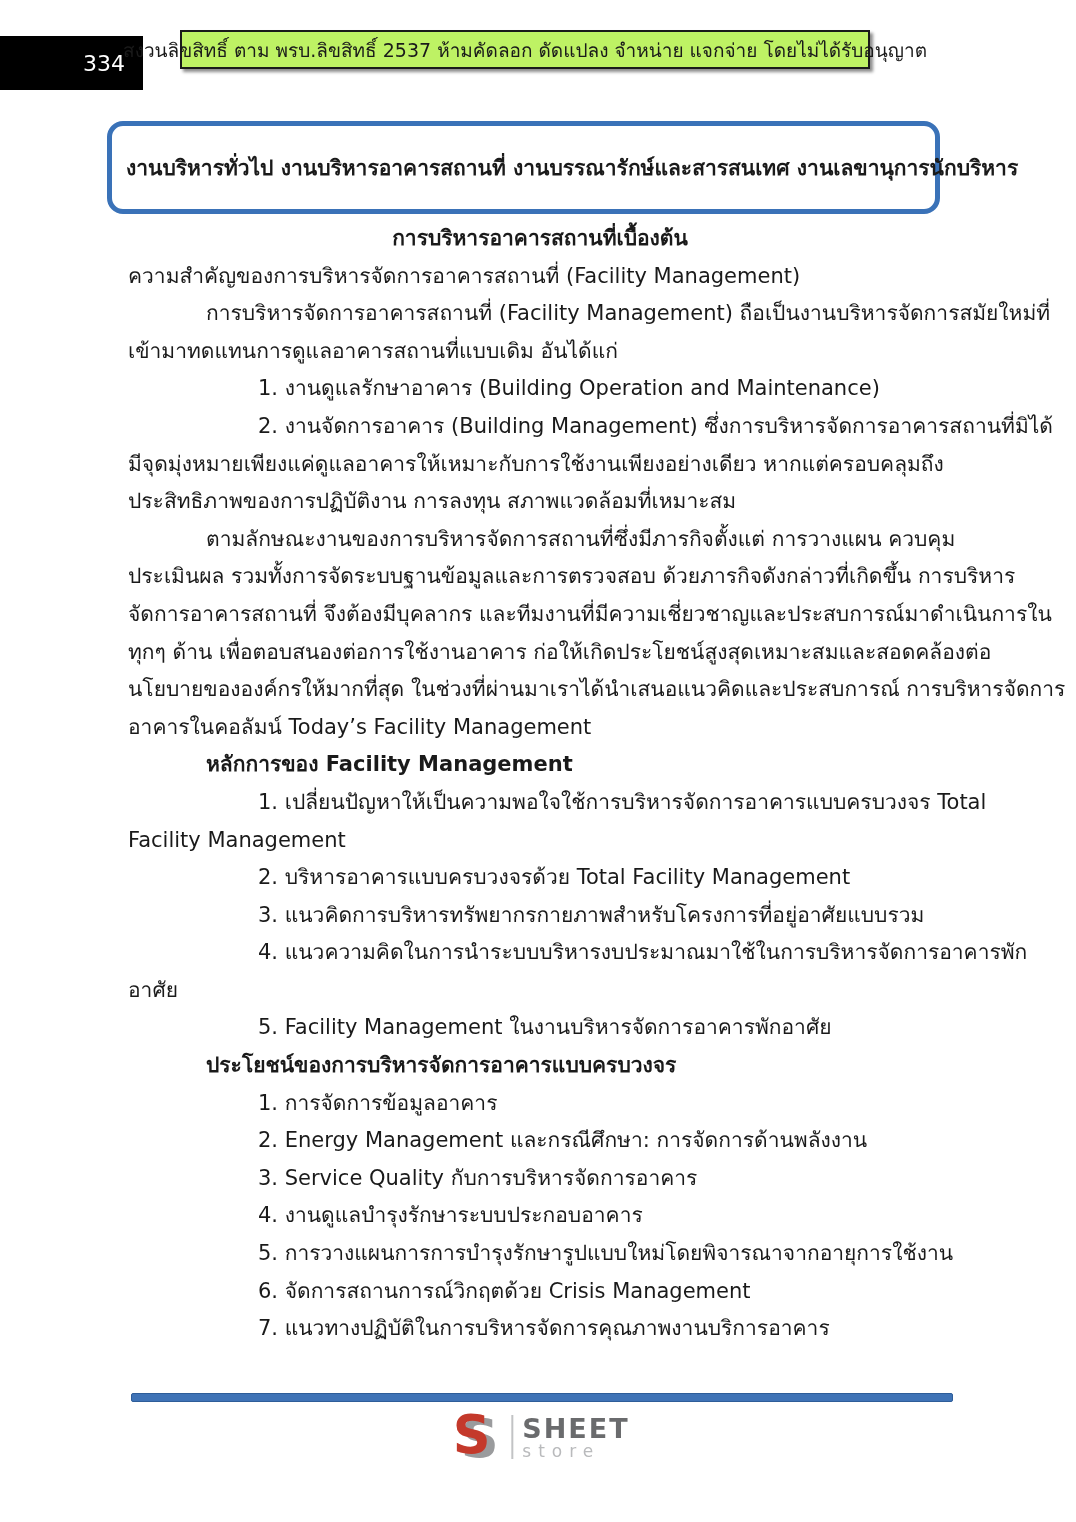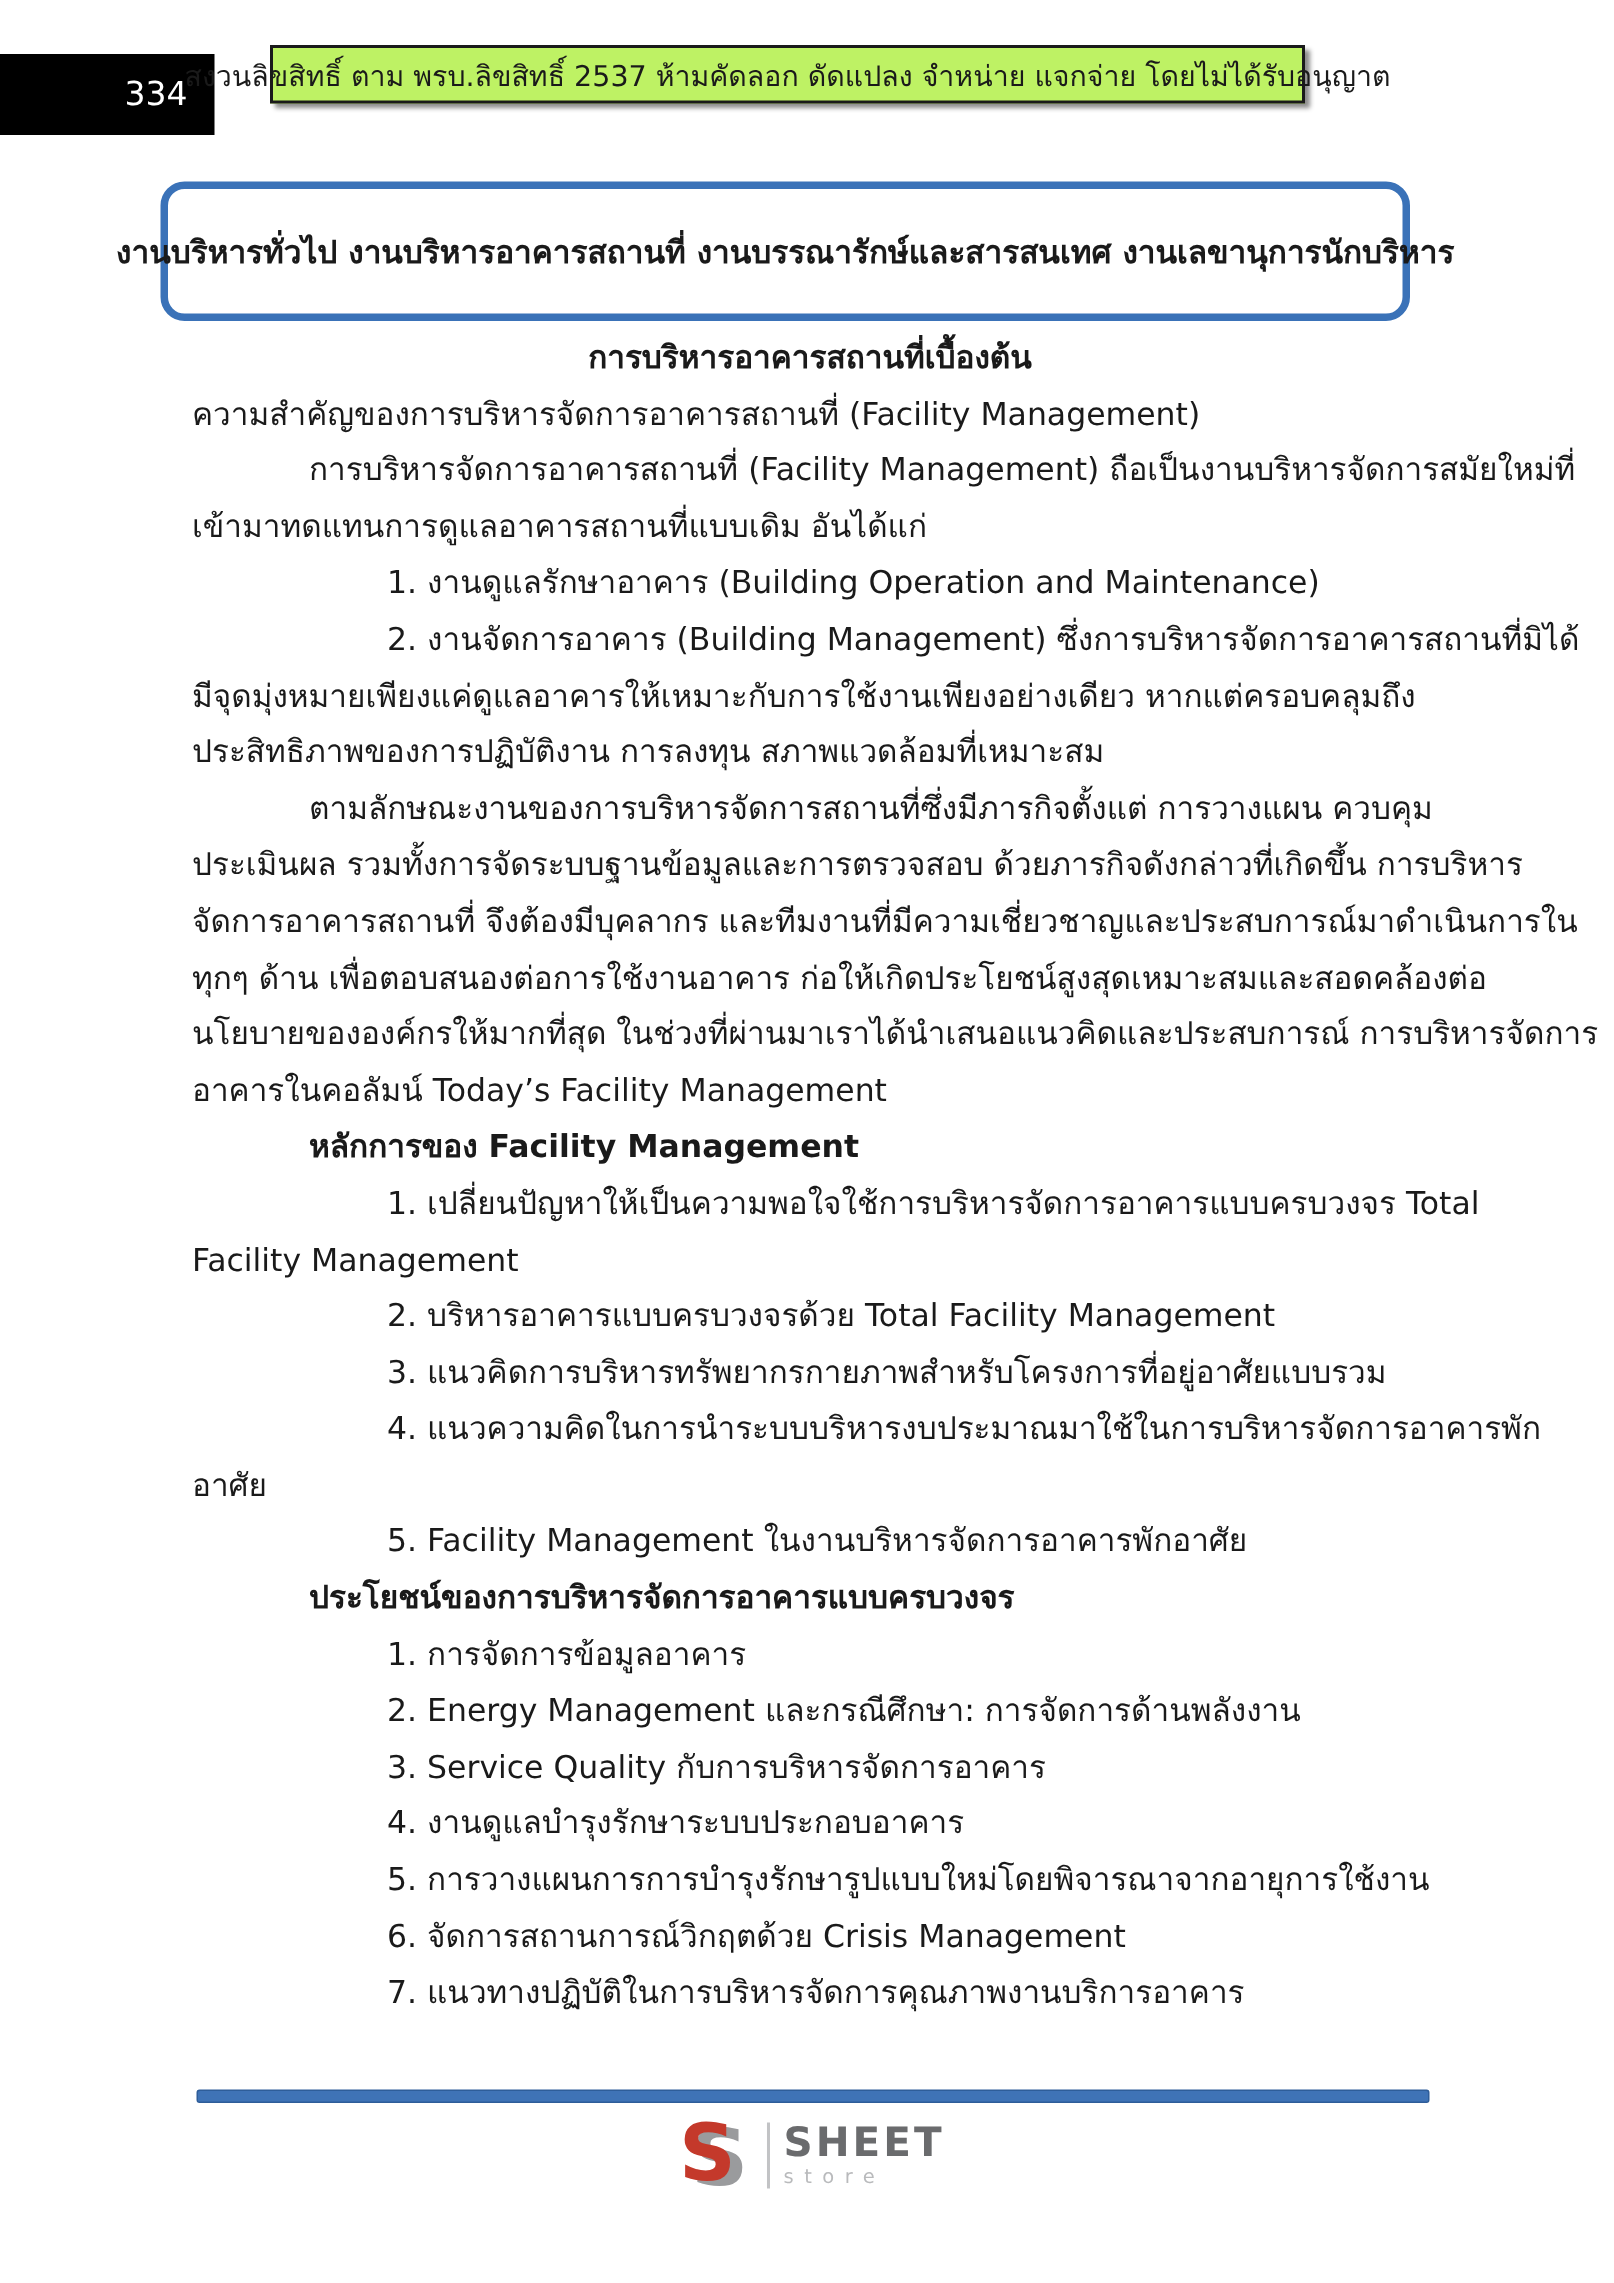--- a/index.html
+++ b/index.html
@@ -44,21 +44,21 @@
   }
 
   
   .topic-box {
     position: absolute;
     left: 107px; top: 121px;
     width: 833px; height: 93px;
     border: 5px solid #3a72b8;
     border-radius: 16px;
     display: flex;
-    flex-direction: column;
+    flex-direction: row;
     justify-content: space-evenly;
     align-items: center;
     font-weight: bold;
     font-size: 21px;
     padding: 4px 14px;
     white-space: nowrap;
   }
 
   
   .doc {
@@ -103,21 +103,21 @@
   }
   .logo-texts { display: flex; flex-direction: column; justify-content: center; }
   .logo-title {
     font-size: 27px;
     font-weight: bold;
     color: #6a6b6d;
     letter-spacing: 2px;
     line-height: 27px;
   }
   .logo-subtitle {
-    font-size: 13px;
+    font-size: 17px;
     color: #b9babc;
     letter-spacing: 7px;
     line-height: 15px;
     margin-top: 2px;
   }
 </style>
 </head>
 <body>
 
 <div class="page">

